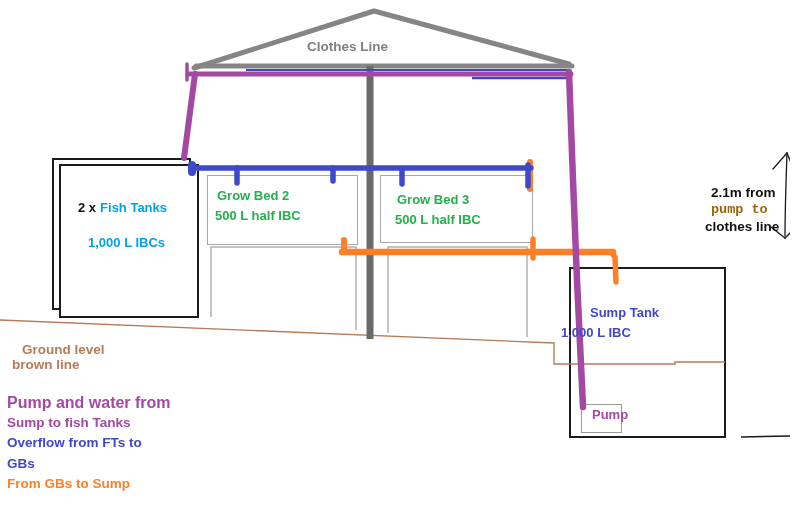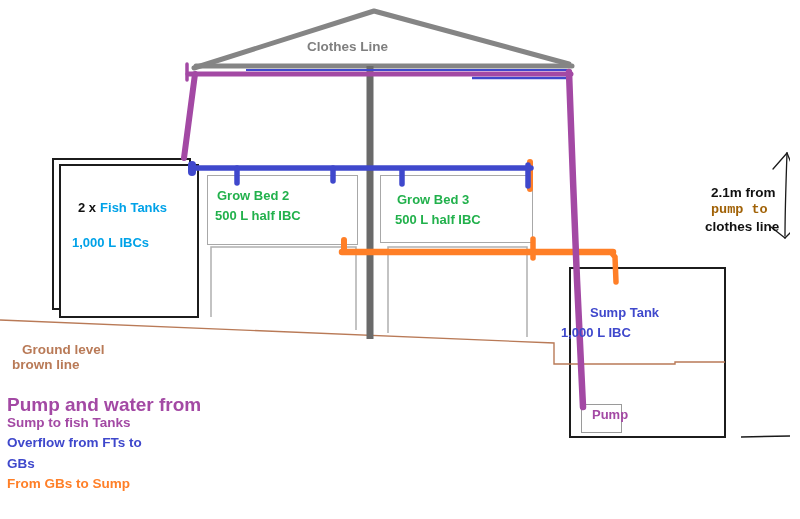--- a/index.html
+++ b/index.html
@@ -18,34 +18,34 @@
   #fish-front{left:59px;top:164px;width:140px;height:154px;border:2px solid #1c1c1c;}
   #gb2-box{left:207px;top:175px;width:151px;height:70px;border:1px solid #a8a8a8;}
   #gb3-box{left:380px;top:175px;width:153px;height:68px;border:1px solid #a8a8a8;}
   #sump-box{left:569px;top:267px;width:157px;height:171px;border:2px solid #1c1c1c;}
   #pump-box{left:581px;top:404px;width:41px;height:29px;border:1px solid #9a9a9a;}
 
   
   #clothes-line-label{left:307px;top:40px;font-size:13.5px;color:#7f7f7f;}
   #fish-line1{left:78px;top:201px;font-size:13px;color:#00A2E8;}
   #fish-line1 .prefix{color:#111;margin-right:4px;}
-  #fish-line2{left:72px;top:236px;font-size:13px;color:#00A2E8;}
+  #fish-line2{left:88px;top:236px;font-size:13px;color:#00A2E8;}
   #gb2-name{left:217px;top:189px;font-size:13px;color:#22B14C;}
   #gb2-cap{left:215px;top:209px;font-size:13px;color:#22B14C;}
   #gb3-name{left:397px;top:193px;font-size:13px;color:#22B14C;}
   #gb3-cap{left:395px;top:213px;font-size:13px;color:#22B14C;}
   #sump-name{left:590px;top:306px;font-size:13px;color:#3F48CC;}
   #sump-cap{left:561px;top:326px;font-size:13px;color:#3F48CC;}
   #pump-label{left:592px;top:408px;font-size:13px;color:#A349A4;z-index:9;text-align:center;}
   #meas-1{left:711px;top:186px;font-size:13.5px;color:#111;}
   #meas-2{left:711px;top:203px;font-size:13.5px;color:#a16207;font-family:Liberation Mono, monospace;}
   #meas-3{left:705px;top:220px;font-size:13.5px;color:#111;}
   #leg-ground-1{left:22px;top:343px;font-size:13.5px;color:#B97A57;}
   #leg-ground-2{left:12px;top:358px;font-size:13.5px;color:#B97A57;}
-  #leg-purple-1{left:7px;top:395px;font-size:19px;color:#A349A4;}
+  #leg-purple-1{left:7px;top:395px;font-size:16px;color:#A349A4;}
   #leg-purple-2{left:7px;top:416px;font-size:13.5px;color:#A349A4;}
   #leg-blue-1{left:7px;top:436px;font-size:13.5px;color:#3F48CC;}
   #leg-blue-2{left:7px;top:457px;font-size:13.5px;color:#3F48CC;}
   #leg-orange-1{left:7px;top:477px;font-size:13.5px;color:#FF7F27;}
 
   
   .st-gray{stroke:#858585;}
   .st-darkgray{stroke:#6a6a6a;}
   .st-lightgray{stroke:#b0b0b0;}
   .st-purple{stroke:#A349A4;}

